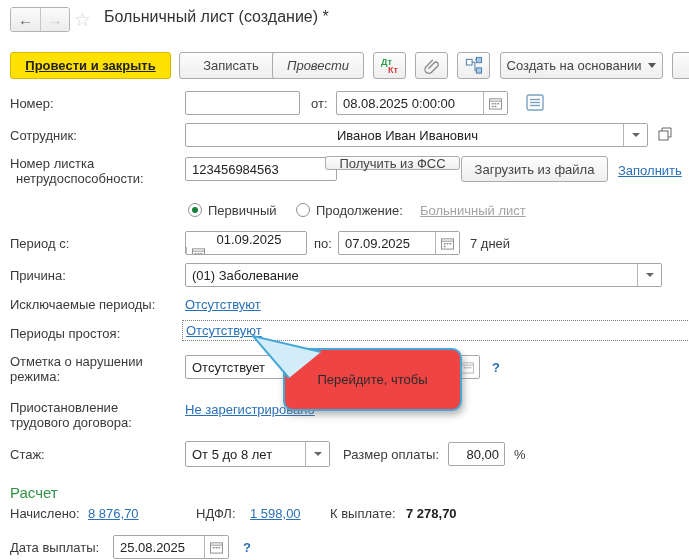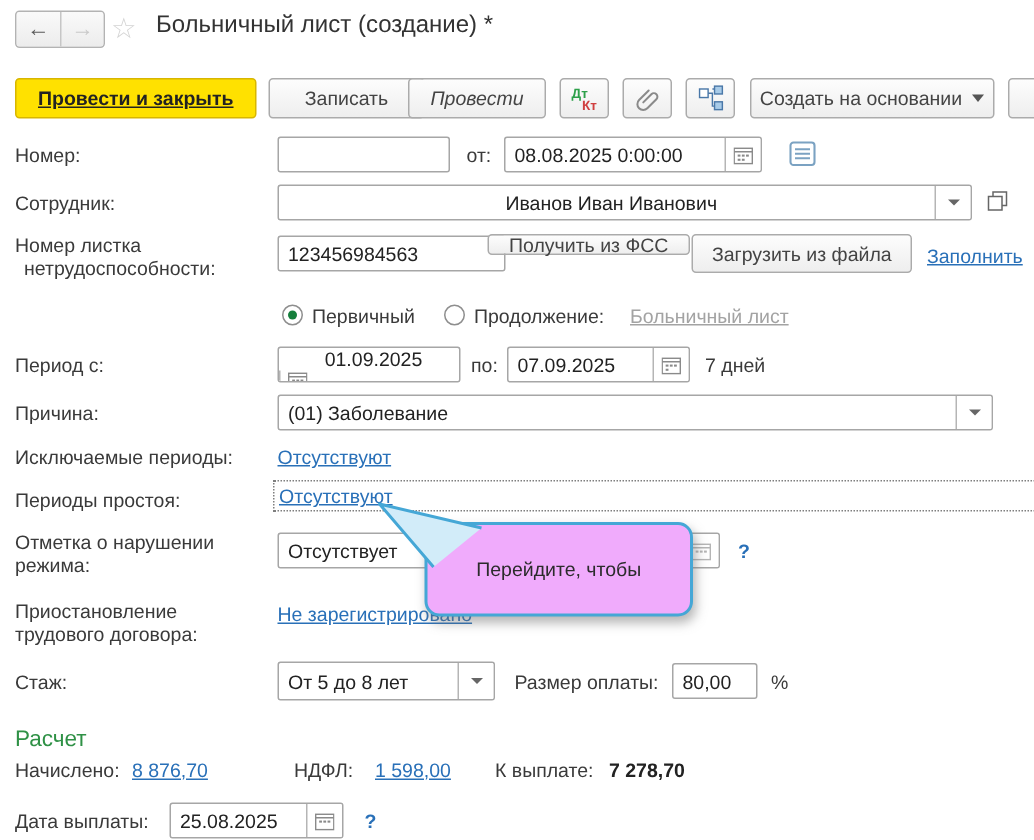--- a/index.html
+++ b/index.html
@@ -22,34 +22,34 @@
   .btn-primary { background:#ffe100; border-color:#d8b600; font-weight:bold; color:#222;text-decoration:underline; }
   .caret { width:0; height:0; border-left:4px solid transparent; border-right:4px solid transparent;
     border-top:5px solid #555; margin-left:7px; display:inline-block; }
   .dtkt { font-size:9px; font-weight:bold; line-height:8px; text-align:left; }
   .dt { color:#2da04a; } .kt { color:#d04040; margin-left:7px; }
   
   .label { position:absolute; color:#3a3a3a; white-space:nowrap; }
   .field { position:absolute; height:24px; border:1px solid #a6a6a6; border-radius:2px; background:#fff;
     display:flex; align-items:center; overflow:hidden; }
   .field .txt { padding-left:6px; color:#222; white-space:nowrap; flex:1; }
-  .field .txt.num { padding-right:5px; }
+  .field .txt.num { text-align:right; padding-right:5px; }
   .fbtn { width:24px; align-self:stretch; border-left:1px solid #b5b5b5; display:flex; align-items:center;
     justify-content:center; background:#fff; cursor:pointer; flex:0 0 auto; }
   .fbtn .arr { width:0; height:0; border-left:4px solid transparent; border-right:4px solid transparent; border-top:4px solid #666; }
   a.lnk { color:#2970b8; text-decoration:underline; cursor:pointer; white-space:nowrap; }
   a.lnk-gray { color:#a3a3a3; text-decoration:underline; cursor:default; white-space:nowrap; }
   .radio { position:absolute; width:14px; height:14px; border:1px solid #8e8e8e; border-radius:50%; background:#fff; }
   .radio.on::after { content:""; position:absolute; left:3px; top:3px; width:6px; height:6px; border-radius:50%; background:#157f3c; }
   .focusbox { position:absolute; border:1px dotted #7f7f7f; }
   .sect { position:absolute; color:#2f9146; font-size:15px; }
   .bold { font-weight:bold; color:#222; }
   .help { font-weight:bold; }
   
-  .tipbody { position:absolute; left:283px; top:348px; width:179px; height:63px; background:#f0abfc;
+  .tipbody { position:absolute; left:283px; top:348px; width:179px; height:63px; background:#ef4444;
     border:2px solid #45a7d6; border-radius:10px; box-shadow:2px 4px 7px rgba(110,110,110,.5);
     display:flex; flex-direction:column; align-items:center; justify-content:center; color:#2b2b2b; z-index:5; }
   .tipbeak { position:absolute; left:245px; top:328px; z-index:6; }
   .sliver { left:672px; top:52px; width:30px; }
 </style>
 </head>
 <body>
 
 <div class="abs navgrp">
   <div class="navbtn nav-back">

